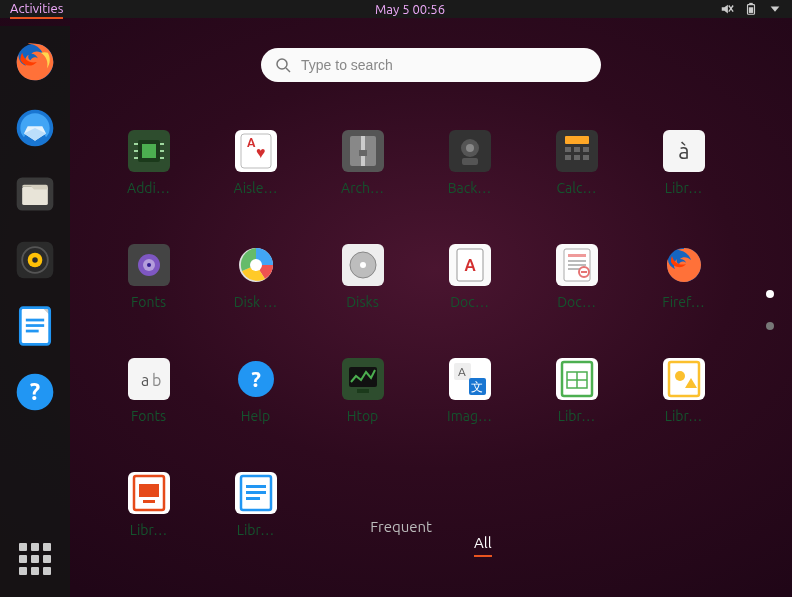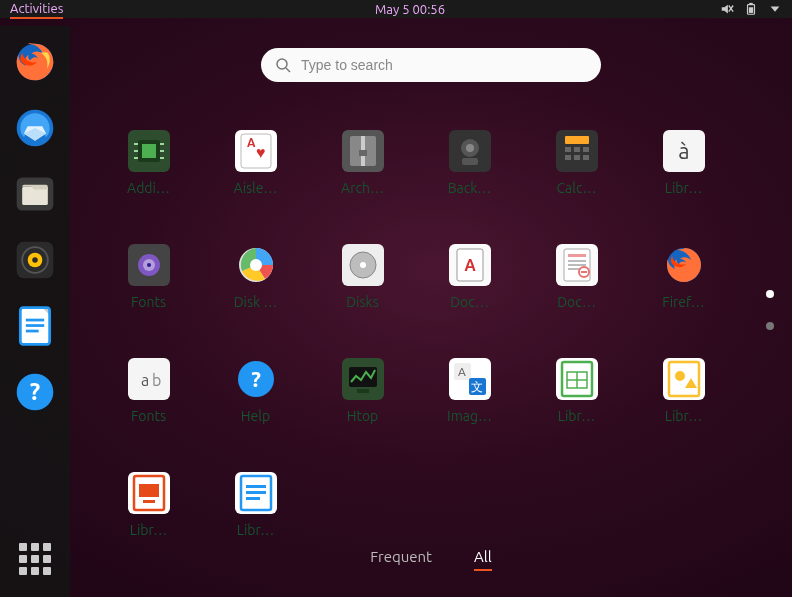--- a/index.html
+++ b/index.html
@@ -79,26 +79,26 @@
     max-width: 80px; white-space: nowrap; overflow: hidden; text-overflow: ellipsis;
   }
 
   
   .pager { position: absolute; right: 18px; top: 290px; display: flex; flex-direction: column; gap: 24px; }
   .pager .dot { width: 8px; height: 8px; border-radius: 50%; background: #777; cursor: pointer; }
   .pager .dot.active { background: #fff; }
 
   
   .tabs {
-    position: absolute; bottom: 26px; left: 70px; right: 0;
+    position: absolute; bottom: 40px; left: 70px; right: 0;
     display: flex; justify-content: center; gap: 42px;
     font-size: 15px;
   }
   .tab { color: #bbb; padding-bottom: 4px; cursor: pointer; }
-  .tab.active { color: #fff; border-bottom: 2px solid #e95420; }
+  .tab.active { color: #fff; border-bottom: 2px solid #e95420; margin-top: 16px; }
 </style>
 </head>
 <body>
 
 <div class="topbar">
   <div class="left">
     <span class="activities">Activities</span>
   </div>
   <div class="center">May 5  00:56</div>
   <div class="right">

